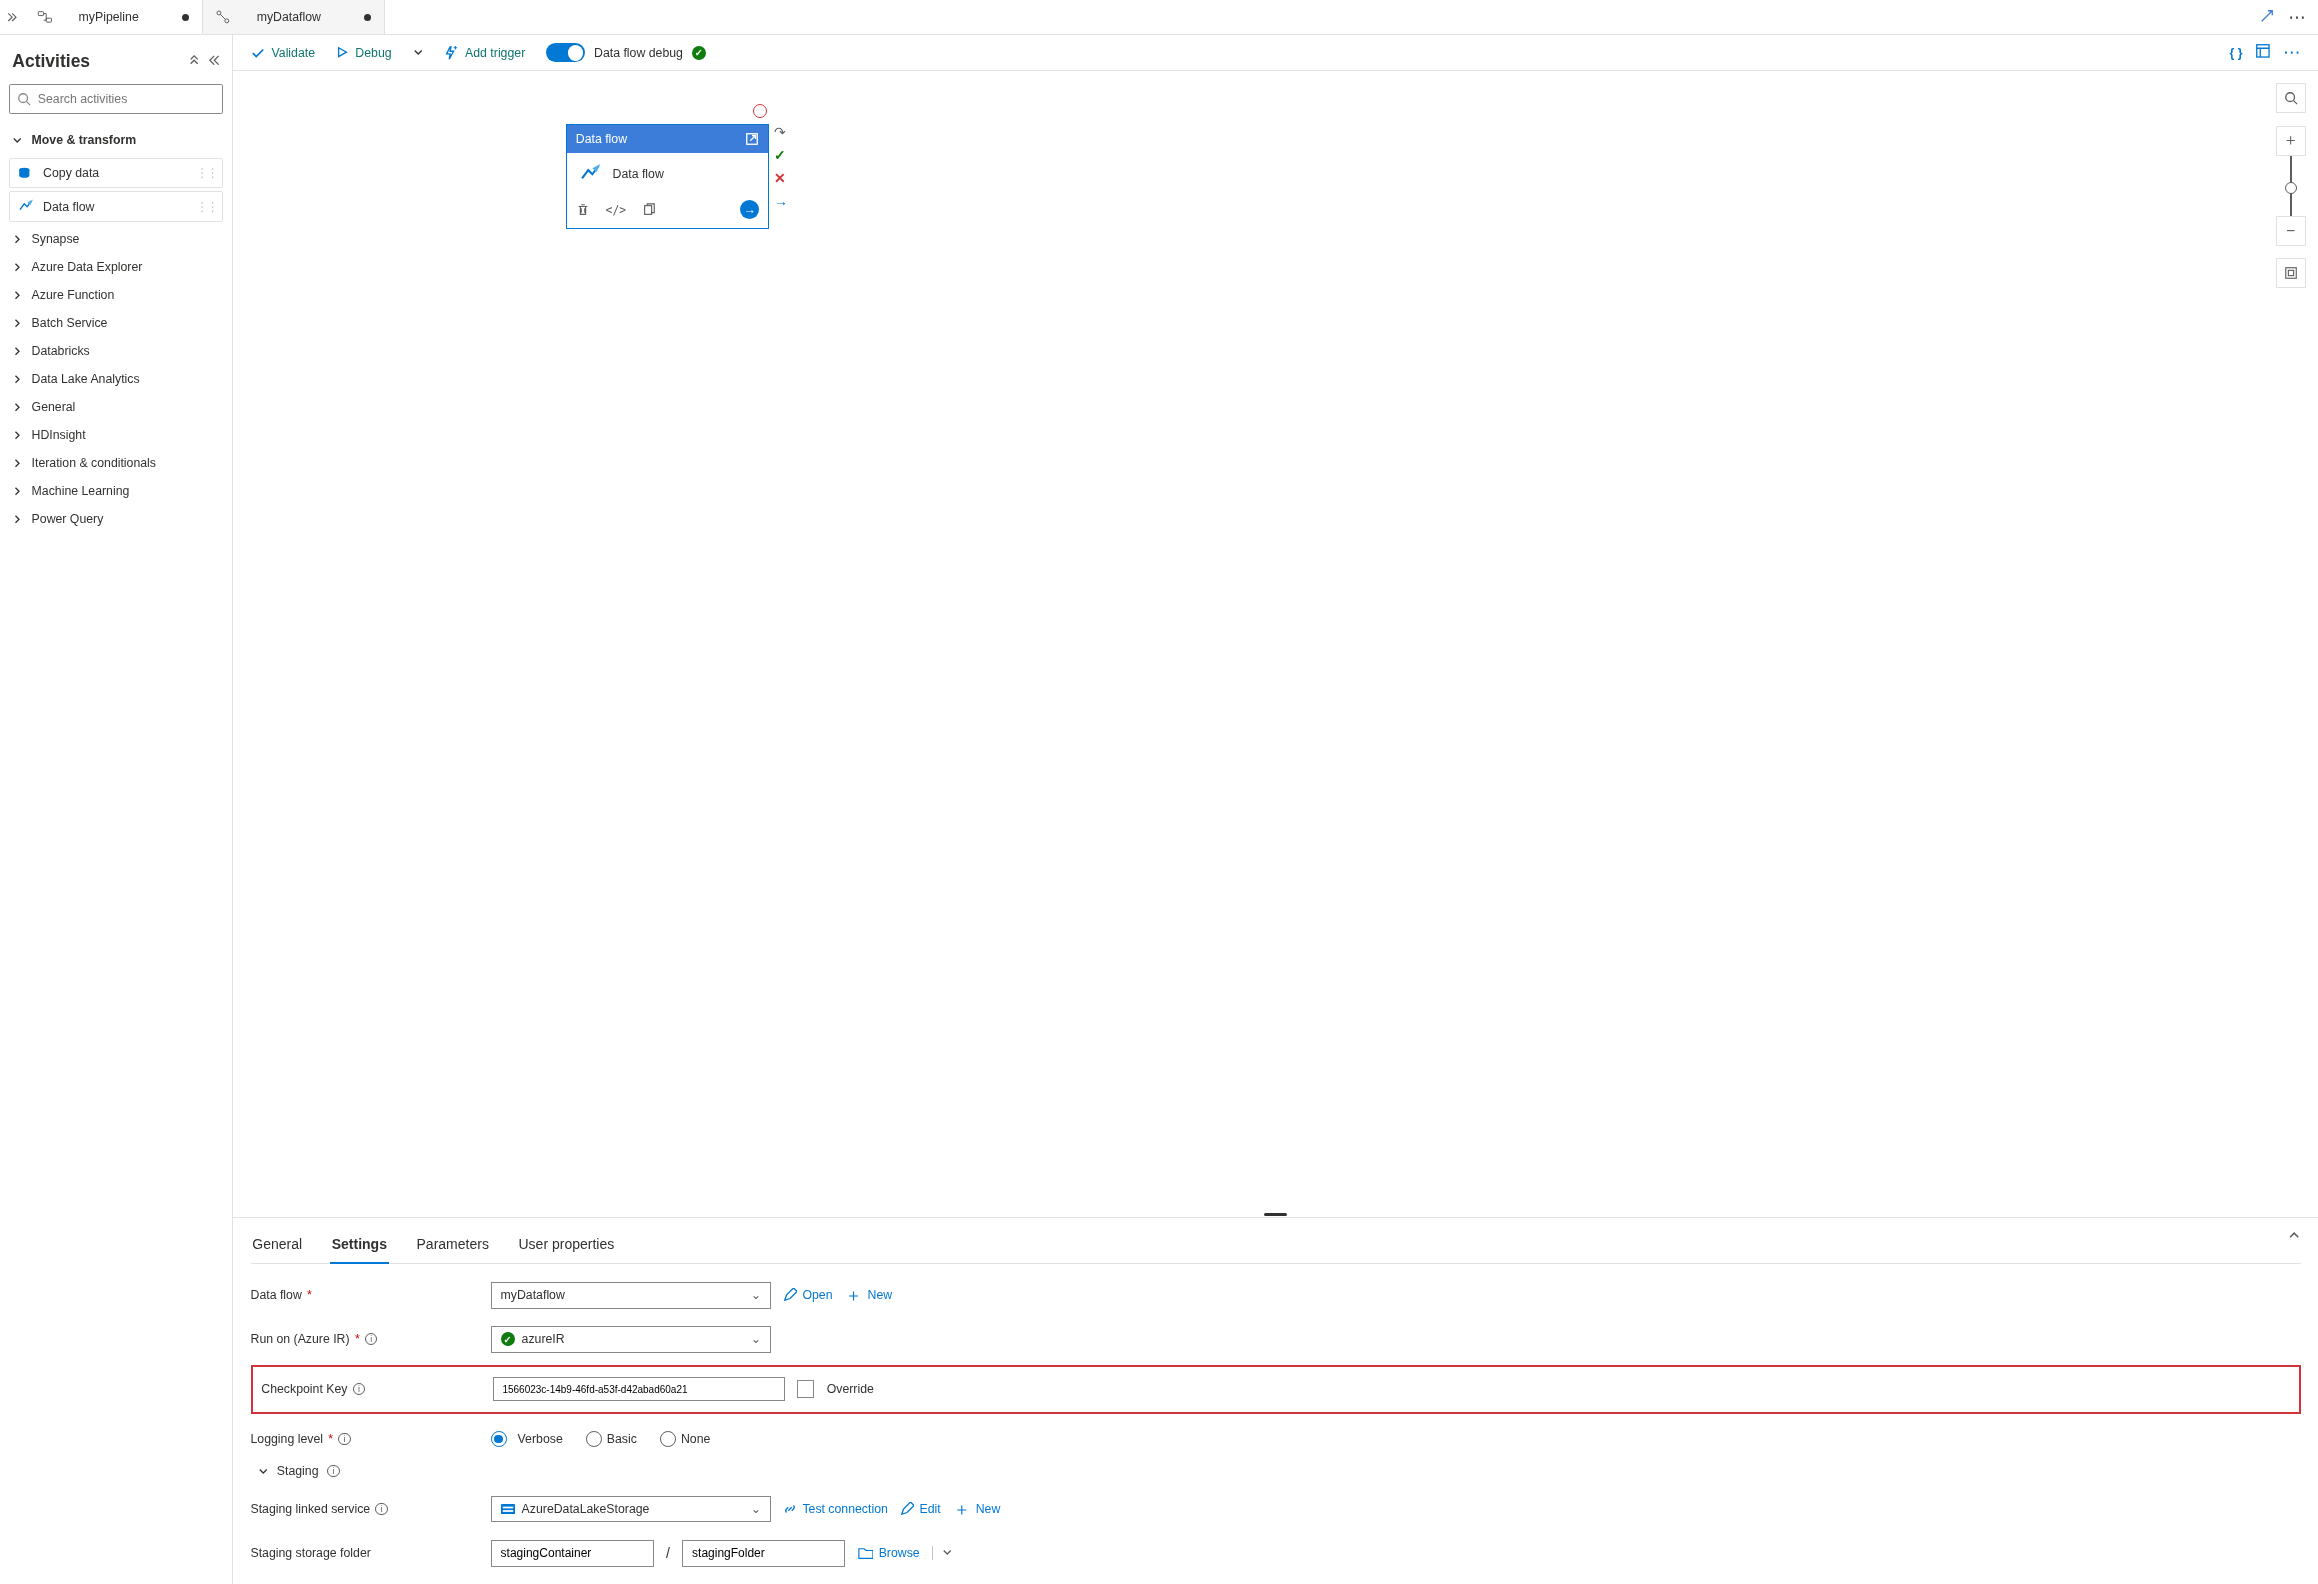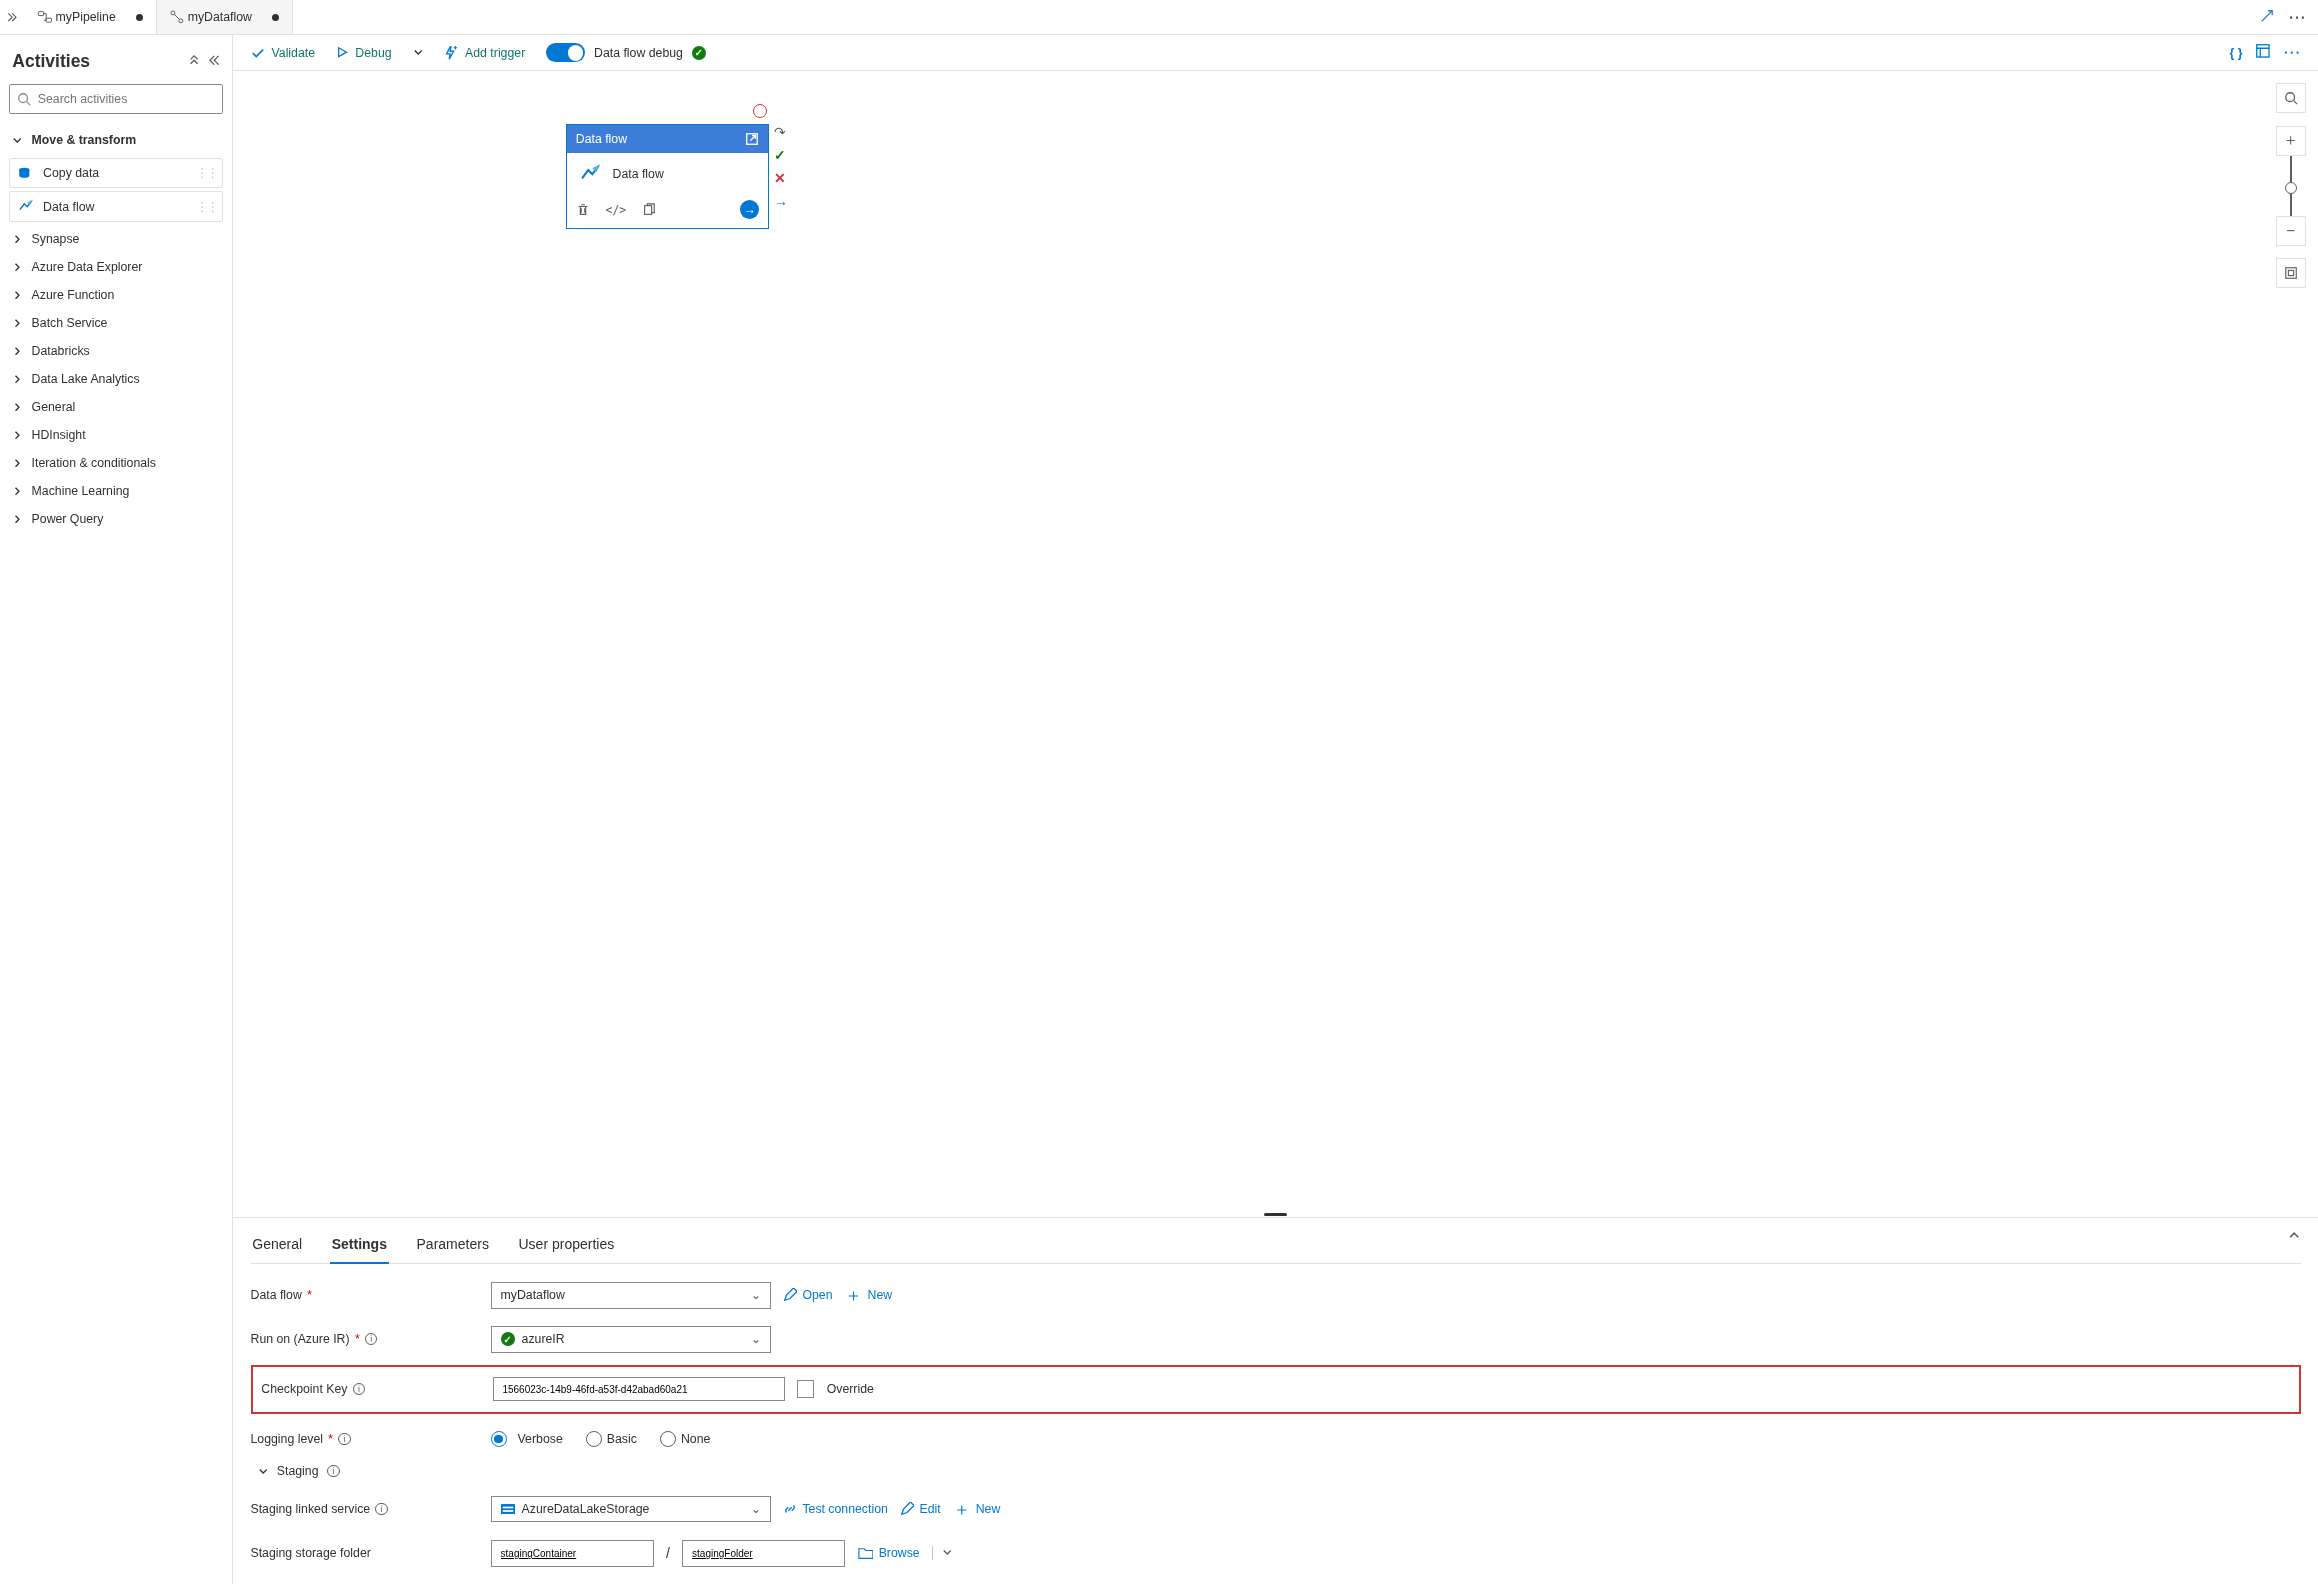--- a/index.html
+++ b/index.html
@@ -1,21 +1,21 @@
 <!DOCTYPE html>
 <html style="font-size:14px"><head>
 <meta charset="utf-8">
 <style>
   * { box-sizing: border-box; margin: 0; padding: 0; font-family: "Segoe UI", -apple-system, sans-serif; }
   body { background: #fff; color: #323130; font-size: 12.3px; }
 
   
   .tabs-bar { display: flex; align-items: center; height: 35px; border-bottom: 0.9px solid #e1e1e1; }
   .tab-expand { width: 24.5px; display:flex; align-items:center; justify-content:center; color:#605e5c; cursor:pointer; height:100%; }
-  .tab { display:flex; align-items:center; gap:3px; padding:0 12.3px; height:100%; border-right:0.9px solid #e1e1e1; cursor:pointer; }
+  .tab { display:flex; align-items:center; gap:26px; padding:0 12.3px; height:100%; border-right:0.9px solid #e1e1e1; cursor:pointer; }
   .tab.active { background:#fff; }
   .tab.inactive { background:#f5f5f5; }
   .tab .dot { width:7px; height:7px; border-radius:50%; background:#323130; margin-left:17.5px; }
   .tabs-right { margin-left:auto; display:flex; gap:14px; padding-right:12.3px; color:#0078d4; }
   .tabs-right span { cursor:pointer; font-size:17.5px; color:#3b3a39; }
 
   
   .main { display:flex; height: calc(100vh - 35px); }
 
   
@@ -83,21 +83,21 @@
   .highlight-row { border:2.6px solid #d13438; padding:10.5px 8.8px; margin-top:12.3px; display:flex; align-items:center; gap:12.3px; }
   .checkbox { width:17.5px; height:17.5px; border:0.9px solid #8a8886; cursor:pointer;}
 
   .radio-group { display:flex; gap:23px; align-items:center; }
   .radio { width:15.8px; height:15.8px; border:0.9px solid #605e5c; border-radius:50%; display:inline-flex; align-items:center; justify-content:center; cursor:pointer;}
   .radio.checked { border:1.8px solid #0078d4; }
   .radio.checked::after { content:""; width:8.8px; height:8.8px; border-radius:50%; background:#0078d4; }
 
   .section-header { display:flex; align-items:center; gap:8.8px; cursor:pointer; font-weight:400; }
   .small-input { border:0.9px solid #8a8886; padding:5.3px 8.8px; width:163px; }
-  .small-input input { border:none; outline:none; width:100%; font-size:10px;text-decoration:underline; }
+  .small-input input { border:none; outline:none; width:100%; font-size:12px; }
   .slash { font-size:14px; color:#323130; }
 </style>
 </head>
 <body>
 
 <div class="tabs-bar">
   <div class="tab-expand">
     <svg width="12.3" height="12.3" viewBox="0 0 16 16" fill="none" stroke="currentColor" stroke-width="1.5">
         <path d="M5 3l5 5-5 5M10 3l5 5-5 5" transform="translate(-2,0)"></path>
       </svg>

